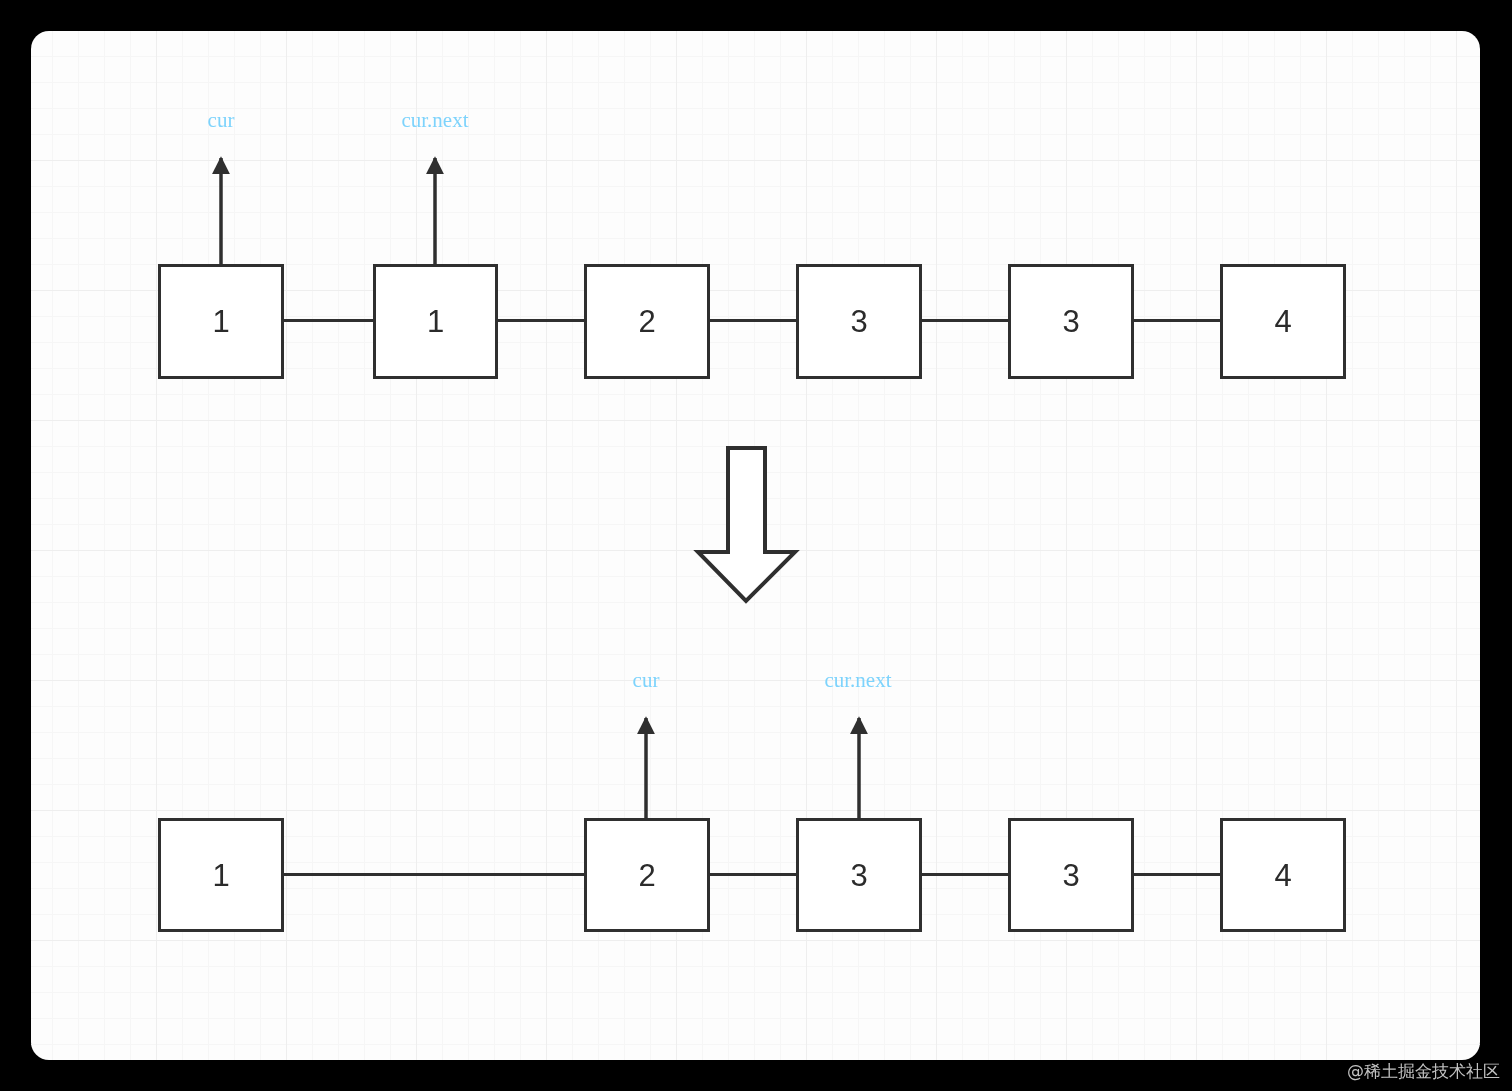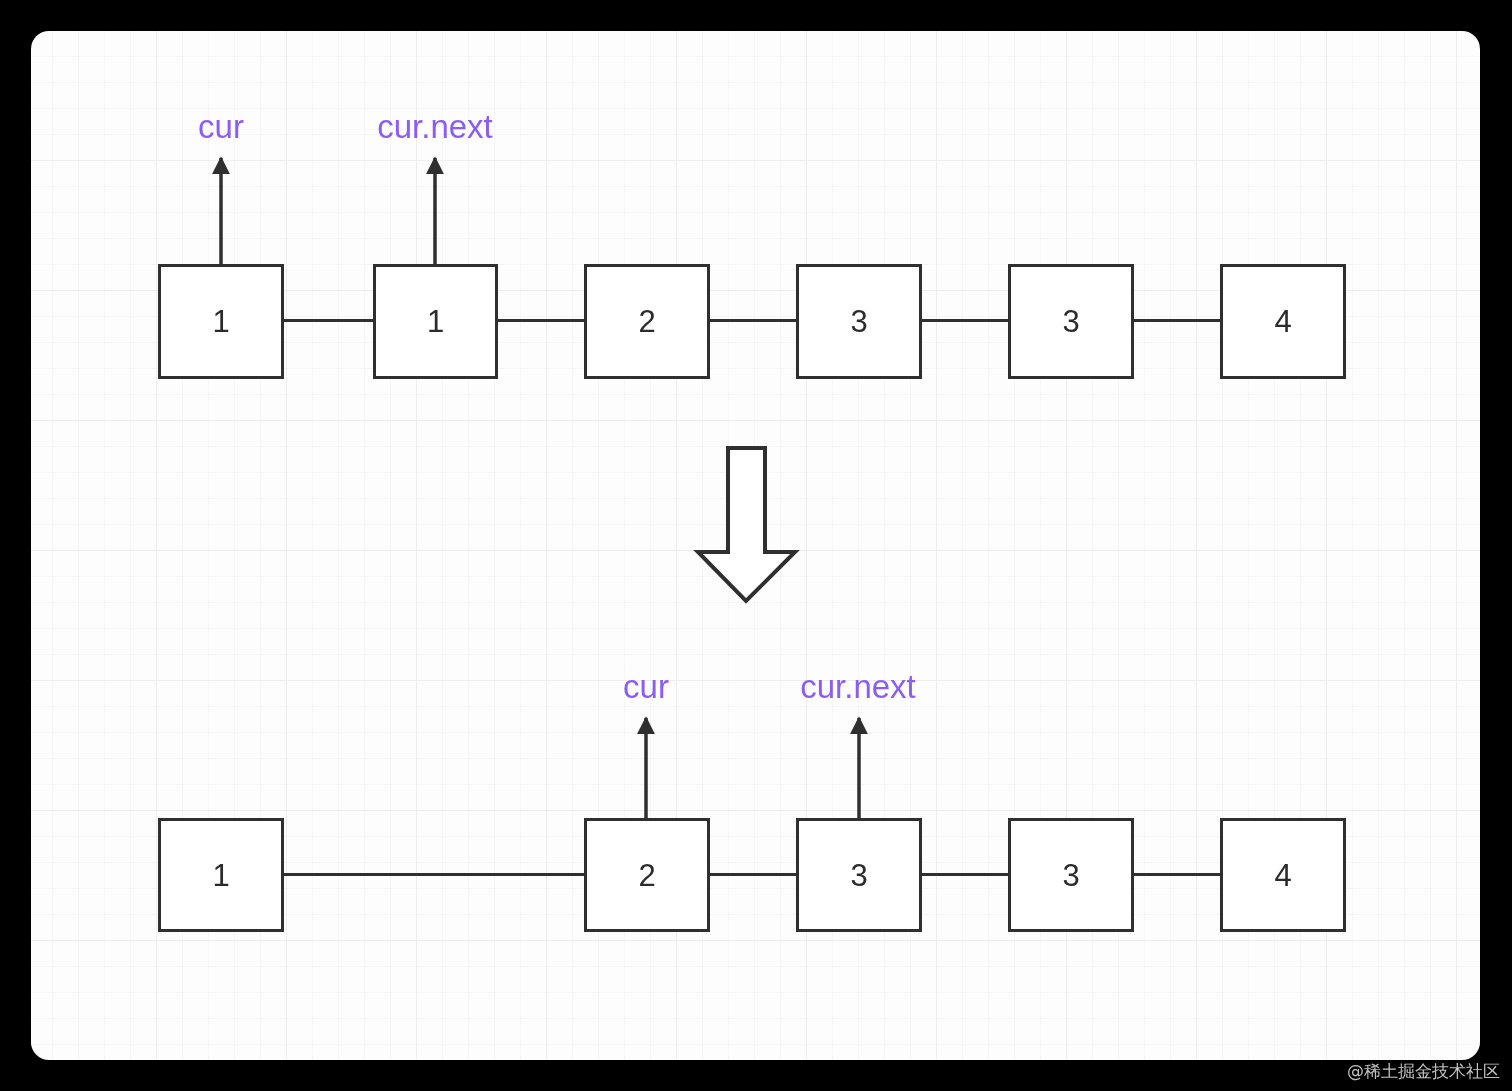--- a/index.html
+++ b/index.html
@@ -64,23 +64,23 @@
     font-family: "Liberation Sans", sans-serif;
     line-height: 1;
   }
   .link {
     position: absolute;
     background: #2f2f2f;
     height: 3px;
   }
   .ptr-label {
     position: absolute;
-    font-size: 33px;
-    color: #8b5cf6;
-    font-family: Liberation Sans, sans-serif;
+    font-size: 21px;
+    color: #7dd3fc;
+    font-family: Liberation Serif, serif;
     white-space: nowrap;
     transform: translateX(-50%);
     line-height: 1;
   }
   #watermark {
     position: absolute;
     right: 12px;
     bottom: 8px;
     font-size: 17px;
     color: #c2c2c2;

